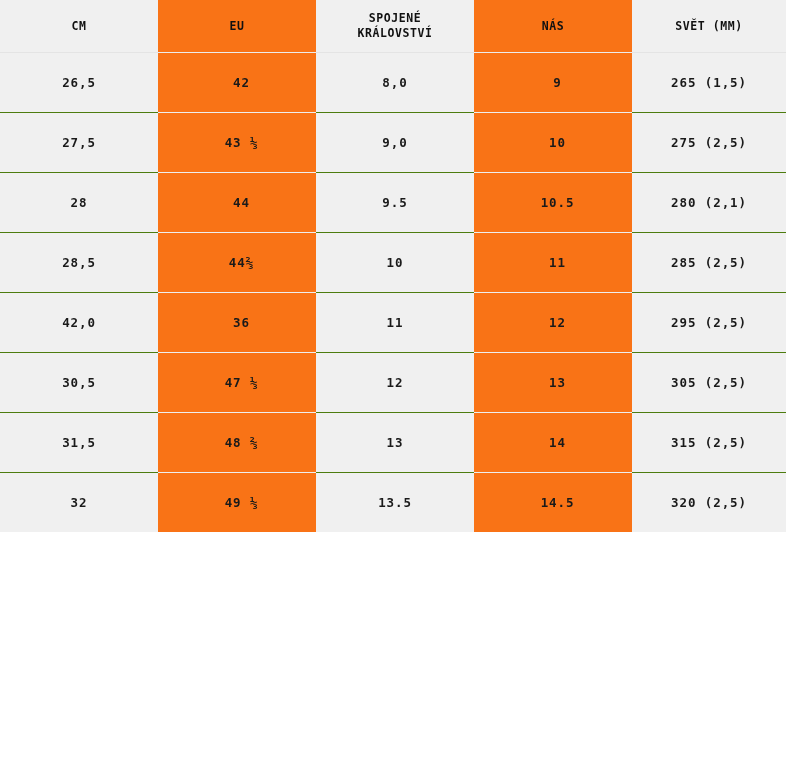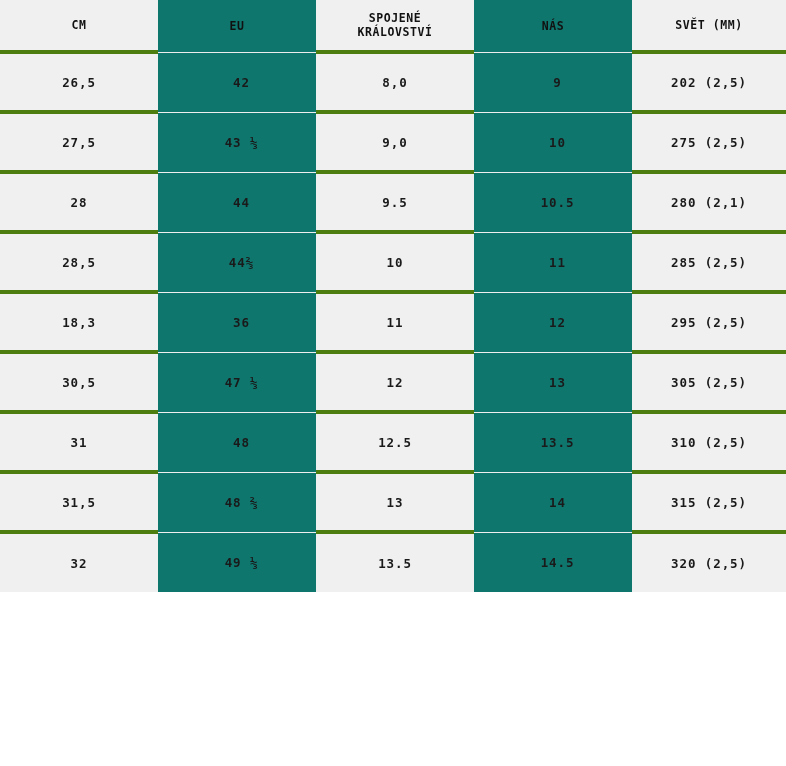--- a/index.html
+++ b/index.html
@@ -54,26 +54,26 @@
     font-weight: 700;
     letter-spacing: 0.9px;
     color: #1a1a1a;
   }
 
   
   .col-shaded {
     background: #f0f0f0;
   }
   .col-plain {
-    background: #0f766e;
+    background: #f97316;
   }
 
   
   .size-table tbody tr td {
-    border-top: 4px solid #4d7c0f;
+    border-top: 1px solid #4d7c0f;
   }
   .size-table thead th.col-shaded {
     border-bottom: 1px solid #e4e4e4;
   }
   .size-table thead th.col-plain {
     border-bottom: 1px solid #ededed;
   }
   .size-table tbody tr td.col-plain {
     border-top: 1px solid #efefef;
     padding-left: 13px;
@@ -111,21 +111,21 @@
           <span class="hdr-line">SVĚT (MM)</span>
         </th>
       </tr>
   </thead>
   <tbody>
       <tr>
         <td class="col-shaded">26,5</td>
         <td class="col-plain">42</td>
         <td class="col-shaded">8,0</td>
         <td class="col-plain">9</td>
-        <td class="col-shaded">202 (2,5)</td>
+        <td class="col-shaded">265 (1,5)</td>
       </tr>
       <tr>
         <td class="col-shaded">27,5</td>
         <td class="col-plain">43 ⅓</td>
         <td class="col-shaded">9,0</td>
         <td class="col-plain">10</td>
         <td class="col-shaded">275 (2,5)</td>
       </tr>
       <tr>
         <td class="col-shaded">28</td>
@@ -135,39 +135,32 @@
         <td class="col-shaded">280 (2,1)</td>
       </tr>
       <tr>
         <td class="col-shaded">28,5</td>
         <td class="col-plain">44⅔</td>
         <td class="col-shaded">10</td>
         <td class="col-plain">11</td>
         <td class="col-shaded">285 (2,5)</td>
       </tr>
       <tr>
-        <td class="col-shaded">18,3</td>
+        <td class="col-shaded">42,0</td>
         <td class="col-plain">36</td>
         <td class="col-shaded">11</td>
         <td class="col-plain">12</td>
         <td class="col-shaded">295 (2,5)</td>
       </tr>
       <tr>
         <td class="col-shaded">30,5</td>
         <td class="col-plain">47 ⅓</td>
         <td class="col-shaded">12</td>
         <td class="col-plain">13</td>
         <td class="col-shaded">305 (2,5)</td>
-      </tr>
-      <tr>
-        <td class="col-shaded">31</td>
-        <td class="col-plain">48</td>
-        <td class="col-shaded">12.5</td>
-        <td class="col-plain">13.5</td>
-        <td class="col-shaded">310 (2,5)</td>
       </tr>
       <tr>
         <td class="col-shaded">31,5</td>
         <td class="col-plain">48 ⅔</td>
         <td class="col-shaded">13</td>
         <td class="col-plain">14</td>
         <td class="col-shaded">315 (2,5)</td>
       </tr>
       <tr>
         <td class="col-shaded">32</td>

